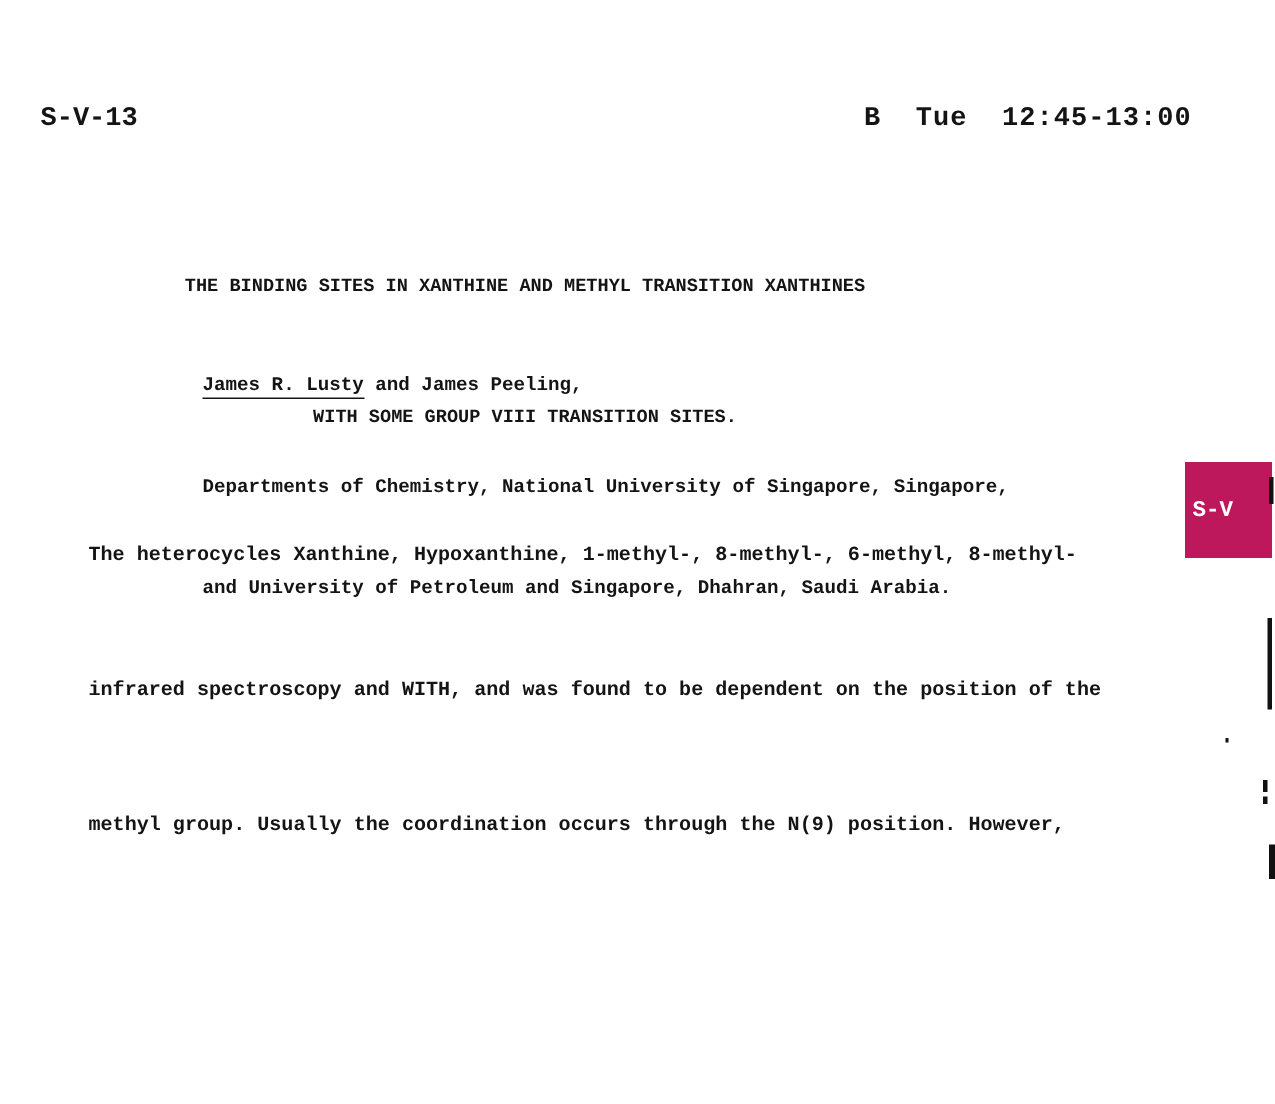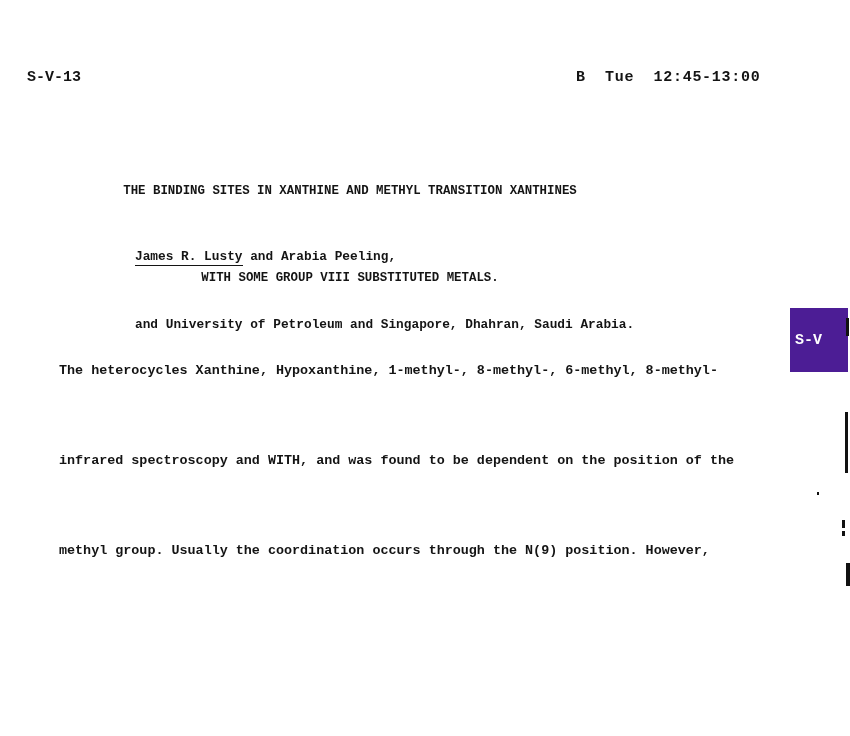--- a/index.html
+++ b/index.html
@@ -9,21 +9,21 @@
     height: 736px;
     background: #ffffff;
     overflow: hidden;
     font-family: "Liberation Mono", monospace;
     color: #141414;
     -webkit-font-smoothing: none;
   }
   .hdr {
     position: absolute;
     top: 69px;
-    font-size: 15px;
+    font-size: 18px;
     font-weight: 700;
     white-space: pre;
     font-family: Liberation Mono, monospace;
   }
   .hdr-left { left: 27px; }
   .hdr-right { left: 576px; letter-spacing: 0.7px; text-align: right; }
   .title {
     position: absolute;
     left: 30px;
     top: 119px;
@@ -77,43 +77,44 @@
 </head>
 <body>
 
 <div class="page">
 
   <div class="hdr hdr-left">S-V-13</div>
   <div class="hdr hdr-right">B  Tue  12:45-13:00</div>
 
   <div class="title">
     <div>THE BINDING SITES IN XANTHINE AND METHYL TRANSITION XANTHINES</div>
-    <div>WITH SOME GROUP VIII SUBSTITUTED METALS.</div>
+    <div>WITH SOME GROUP VIII TRANSITION SITES.</div>
   </div>
 
   <div class="authors">
-    <div><span class="ul">James R. Lusty</span><span> and Arabia Peeling,</span></div>
+    <div><span class="ul">James R. Lusty</span><span> and James Peeling,</span></div>
+    <div>Departments of Chemistry, National University of Singapore, Singapore,</div>
     <div>and University of Petroleum and Singapore, Dhahran, Saudi Arabia.</div>
   </div>
 
   <div class="abstract">
     <div>The heterocycles Xanthine, Hypoxanthine, 1-methyl-, 8-methyl-, 6-methyl, 8-methyl-</div>
     <div>infrared spectroscopy and WITH, and was found to be dependent on the position of the</div>
     <div>methyl group. Usually the coordination occurs through the N(9) position. However,</div>
     
     
     
     
     
     
     
     
   </div>
 
-  <div class="session-tab" style="background: #4c1d95; color: rgb(255, 255, 255);">
+  <div class="session-tab" style="background: #be185d; color: rgb(255, 255, 255);">
     <span>S-V</span>
   </div>
 
   <div class="artifact a1"></div>
   <div class="artifact a2"></div>
   <div class="artifact a3"></div>
   <div class="artifact a4"></div>
   <div class="artifact a5"></div>
   <div class="artifact a6"></div>
 

